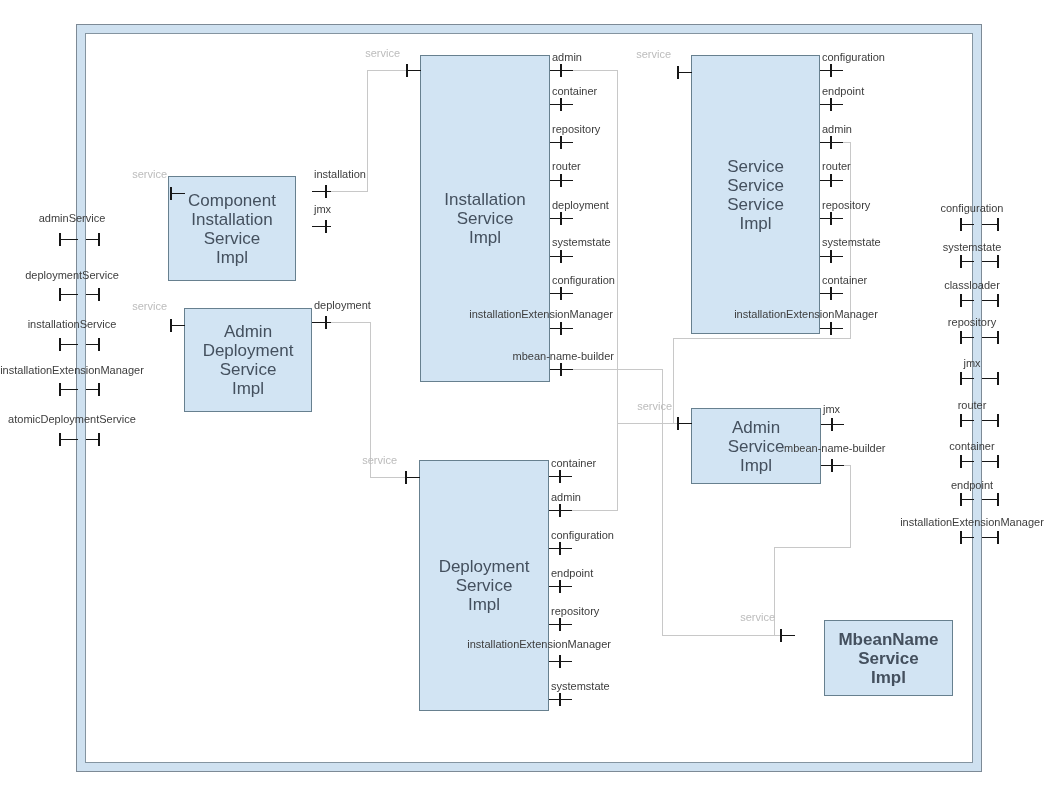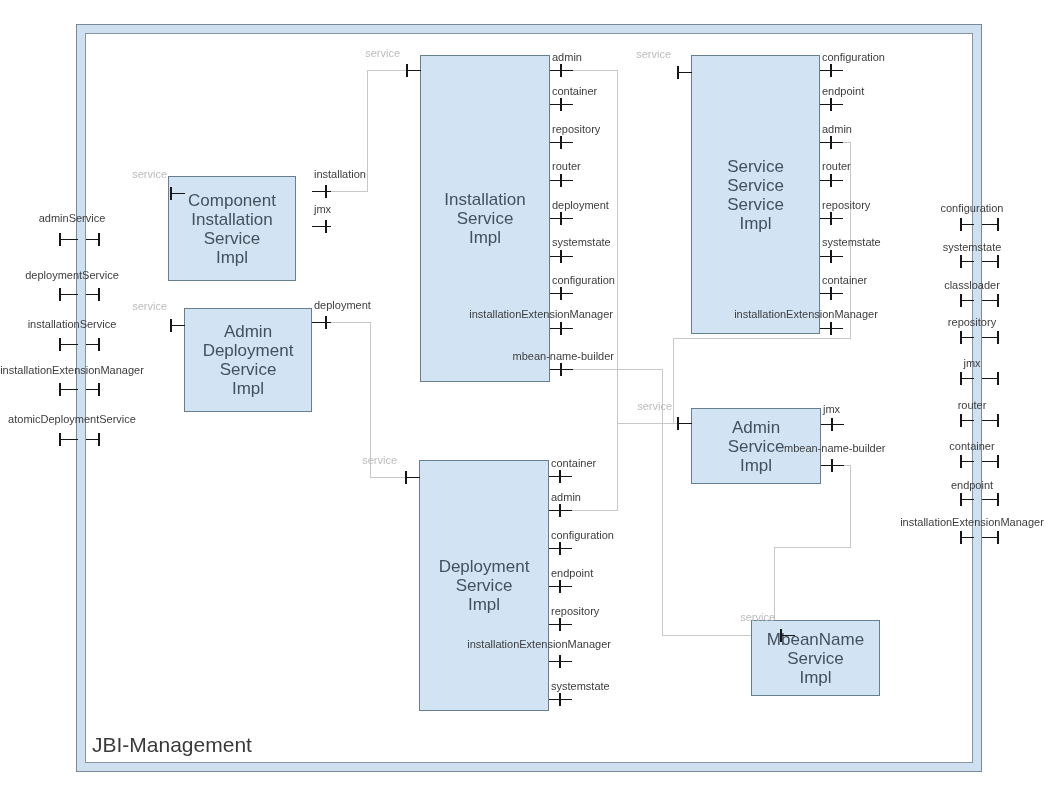--- a/index.html
+++ b/index.html
@@ -17,21 +17,20 @@
   .plabel{font-size:11px;line-height:13px;color:#3d3d3d;white-space:nowrap;}
   .mlabel{font-size:11px;line-height:13px;color:#bcbcbc;white-space:nowrap;}
   .frame-title{font-size:21px;color:#3a3a3a;white-space:nowrap;}
 </style>
 </head>
 <body>
 
 <div id="canvas">
   <div class="abs frame-outer" style="left:76px;top:24px;width:904px;height:746px;"></div>
   <div class="abs frame-inner" style="left:85px;top:33px;width:886px;height:728px;"></div>
-  <div class="abs frame-title" style="left:92px;top:733px;">JBI-Management</div>
   <div id="layer" class="abs" style="left:0;top:0;width:1058px;height:794px;">
       <div class="abs seg" style="left: 330px; top: 191px; width: 38px; height: 1px;"></div>
       <div class="abs seg" style="left: 367px; top: 70px; width: 1px; height: 122px;"></div>
       <div class="abs seg" style="left: 367px; top: 70px; width: 40px; height: 1px;"></div>
       <div class="abs seg" style="left: 330px; top: 322px; width: 41px; height: 1px;"></div>
       <div class="abs seg" style="left: 370px; top: 322px; width: 1px; height: 156px;"></div>
       <div class="abs seg" style="left: 370px; top: 477px; width: 36px; height: 1px;"></div>
       <div class="abs seg" style="left: 572px; top: 70px; width: 46px; height: 1px;"></div>
       <div class="abs seg" style="left: 617px; top: 70px; width: 1px; height: 441px;"></div>
       <div class="abs seg" style="left: 571px; top: 510px; width: 47px; height: 1px;"></div>
@@ -190,21 +189,21 @@
       </div>
       <div class="abs tick" style="left: 677px; top: 423px; width: 15px; height: 1px;"></div>
       <div class="abs tick" style="left: 677px; top: 417px; width: 2px; height: 13px;"></div>
       <div class="abs mlabel" style="right: 386px; top: 400px;">service</div>
       <div class="abs tick" style="left: 821px; top: 424px; width: 23px; height: 1px;"></div>
       <div class="abs tick" style="left: 831px; top: 418px; width: 2px; height: 13px;"></div>
       <div class="abs plabel" style="top: 403px; left: 823px;">jmx</div>
       <div class="abs tick" style="left: 821px; top: 465px; width: 23px; height: 1px;"></div>
       <div class="abs tick" style="left: 831px; top: 459px; width: 2px; height: 13px;"></div>
       <div class="abs plabel" style="top: 442px; left: 784px;">mbean-name-builder</div>
-      <div class="abs box" style="left: 751px; top: 620px; width: 127px; height: 74px;">
+      <div class="abs box" style="left: 824px; top: 620px; width: 127px; height: 74px; font-weight: bold;">
         <div class="box-title">
           <div>MbeanName</div>
           <div>Service</div>
           <div>Impl</div>
         </div>
       </div>
       <div class="abs tick" style="left: 780px; top: 635px; width: 15px; height: 1px;"></div>
       <div class="abs tick" style="left: 780px; top: 629px; width: 2px; height: 13px;"></div>
       <div class="abs mlabel" style="right: 283px; top: 611px;">service</div>
       <div class="abs tick" style="left: 59px; top: 233px; width: 2px; height: 13px;"></div>

